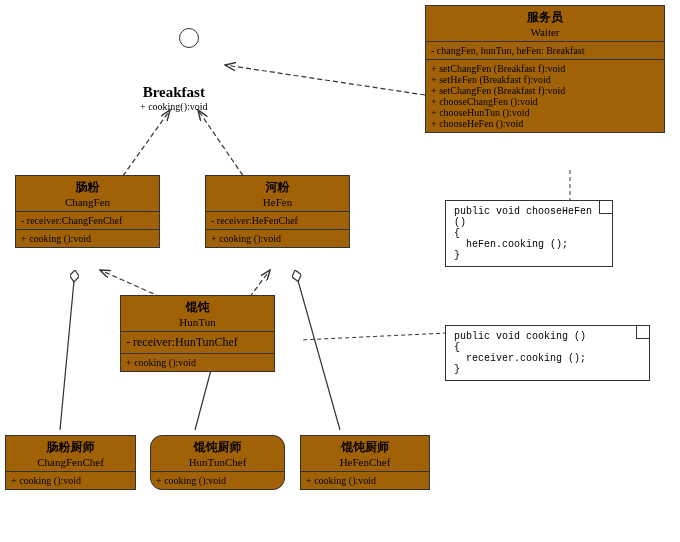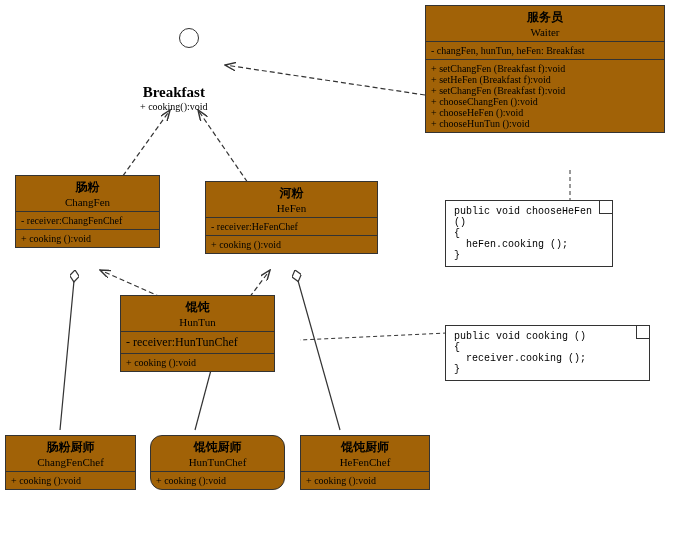--- a/index.html
+++ b/index.html
@@ -133,39 +133,39 @@
     <div class="en-name">Waiter</div>
   </div>
   <div class="attr-section">
     <div style="font-size:10px;">- changFen, hunTun, heFen: Breakfast</div>
   </div>
   <div class="method-section">
     <div style="font-size:10px;">+ setChangFen (Breakfast f):void</div>
     <div style="font-size:10px;">+ setHeFen (Breakfast f):void</div>
     <div style="font-size:10px;">+ setChangFen (Breakfast f):void</div>
     <div style="font-size:10px;">+ chooseChangFen ():void</div>
+    <div style="font-size:10px;">+ chooseHunTun ():void</div>
     <div style="font-size:10px;">+ chooseHeFen ():void</div>
-    <div style="font-size:10px;">+ chooseHunTun ():void</div>
   </div>
 </div>
 
 <div class="uml-box" style="left:15px; top:175px; width:145px;">
   <div class="title-section">
     <div class="cn-name">肠粉</div>
     <div class="en-name">ChangFen</div>
   </div>
   <div class="attr-section">
     <div style="font-size:10px;">- receiver:ChangFenChef</div>
   </div>
   <div class="method-section">
     <div style="font-size:10px;">+ cooking ():void</div>
   </div>
 </div>
 
-<div class="uml-box" style="left:205px; top:181px; width:173px;">
+<div class="uml-box" style="left:205px; top:175px; width:145px;">
   <div class="title-section">
     <div class="cn-name">河粉</div>
     <div class="en-name">HeFen</div>
   </div>
   <div class="attr-section">
     <div style="font-size:10px;">- receiver:HeFenChef</div>
   </div>
   <div class="method-section">
     <div style="font-size:10px;">+ cooking ():void</div>
   </div>

